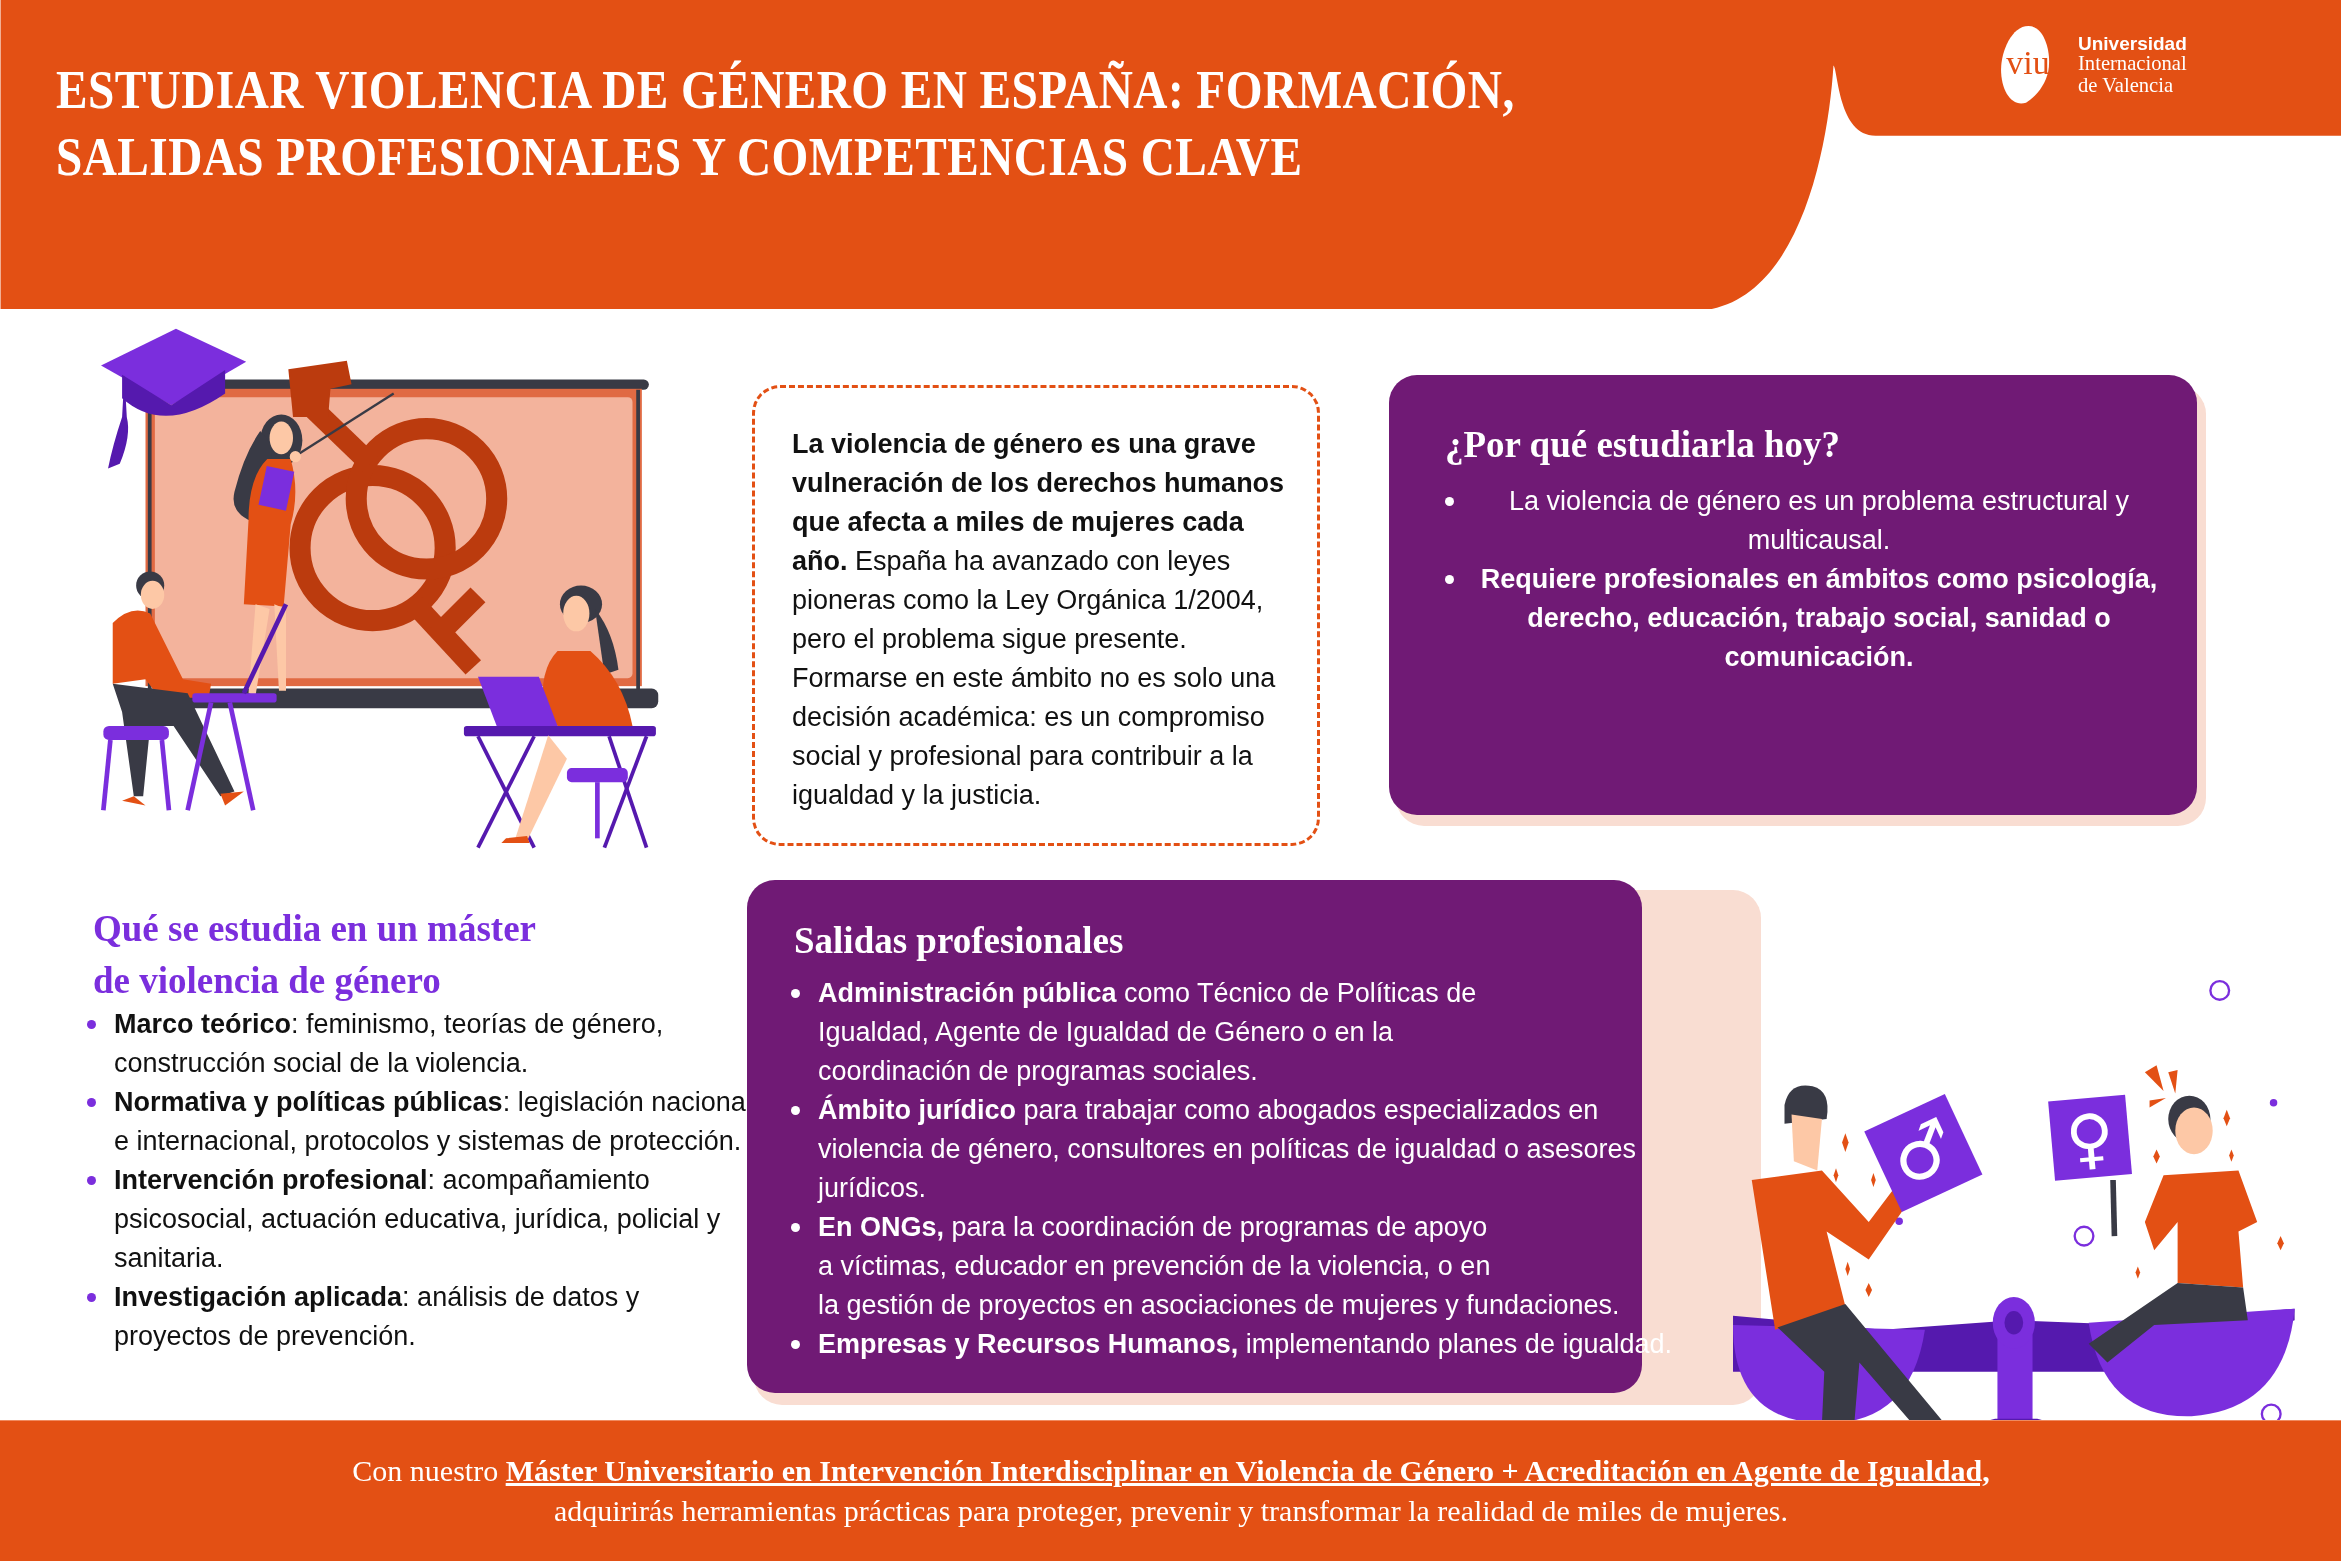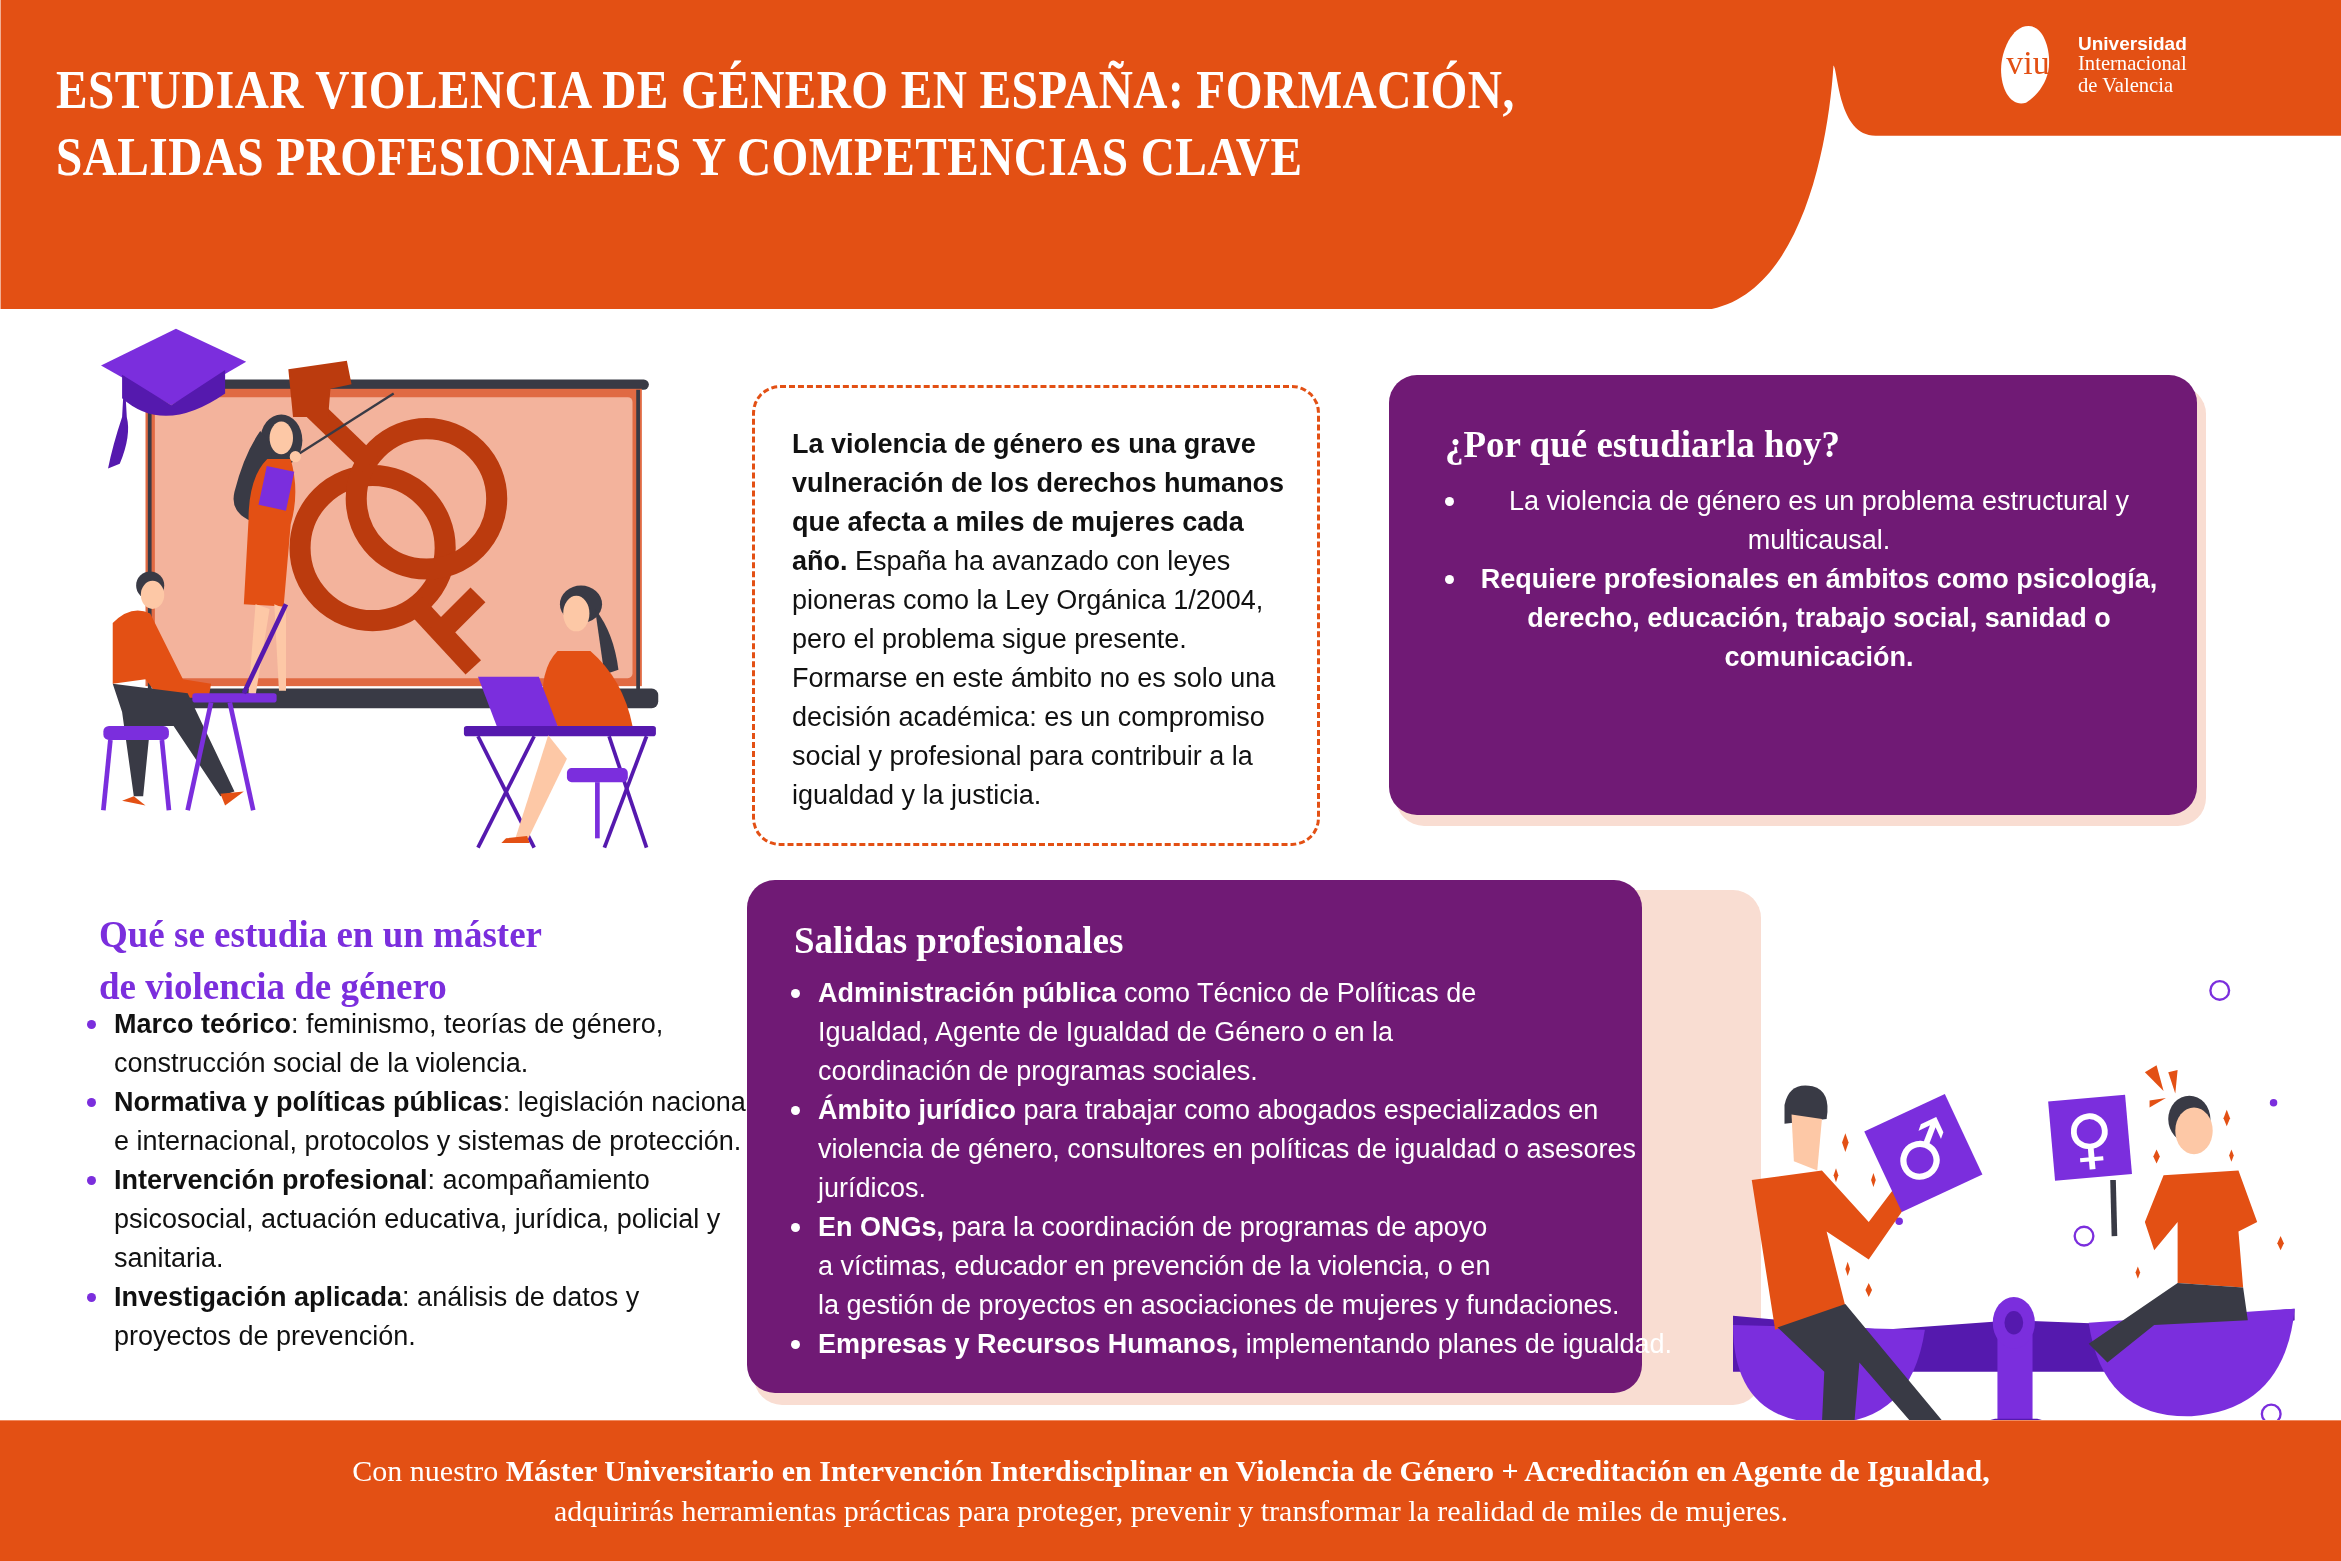--- a/index.html
+++ b/index.html
@@ -58,21 +58,21 @@
     .bullets { list-style: none; margin: 0; padding: 0; }
     .bullets li { position: relative; padding-left: 27px; }
     .bullets li::before {
       content: ""; position: absolute; left: 0; width: 9.4px; height: 9.4px; border-radius: 50%;
     }
     .why-list { position: absolute; left: 56px; top: 107px; width: 721px; font-size: 27px; line-height: 39px; text-align: center; }
     .why-list li::before { background: #fff; top: 15px; }
 
     
     .study-title {
-      position: absolute; left: 87px; top: 897px; margin: 12px;
+      position: absolute; left: 87px; top: 897px; margin: 6px;
       font-family: "Liberation Serif", serif; font-weight: 700; color: #7B2EDD;
       font-size: 37px; line-height: 52px;
     }
     .study-list { position: absolute; left: 87px; top: 1005px; width: 665px; font-size: 27px; line-height: 39px; }
     .study-list li::before { background: #7B2EDD; top: 15px; }
     .study-list li b { font-weight: 700; }
 
     
     .salidas-shadow { left: 754px; top: 890px; width: 1007px; height: 515px; }
     .salidas-card { left: 747px; top: 880px; width: 895px; height: 513px; }
@@ -84,21 +84,21 @@
 
     
     .footer {
       position: absolute; left: 0; top: 1420px; width: 2342px; height: 141px; background: #E35014;
       border-top: 1.9px solid #F08A60; box-sizing: border-box;
     }
     .footer-text {
       position: absolute; left: 0; top: 30px; width: 2342px; text-align: center; color: #fff;
       font-family: "Liberation Serif", serif; font-size: 30px; line-height: 40px; margin: 0;
     }
-    .footer-text b { font-weight: 700; }
+    .footer-text b { font-weight: 700; text-decoration: underline; }
     .footer-text span.line { display: block; }
   </style>
 </head>
 <body>
 
 <svg class="header-bg" viewBox="0 0 5000 660" width="2342" height="309">
   <path d="M0 0 H5000 V290 H4005 C3925 290 3925 150 3915 140 C3905 300 3850 620 3655 660 H0 Z" fill="#E35014"></path>
 </svg>
 
 <h1 class="page-title">

